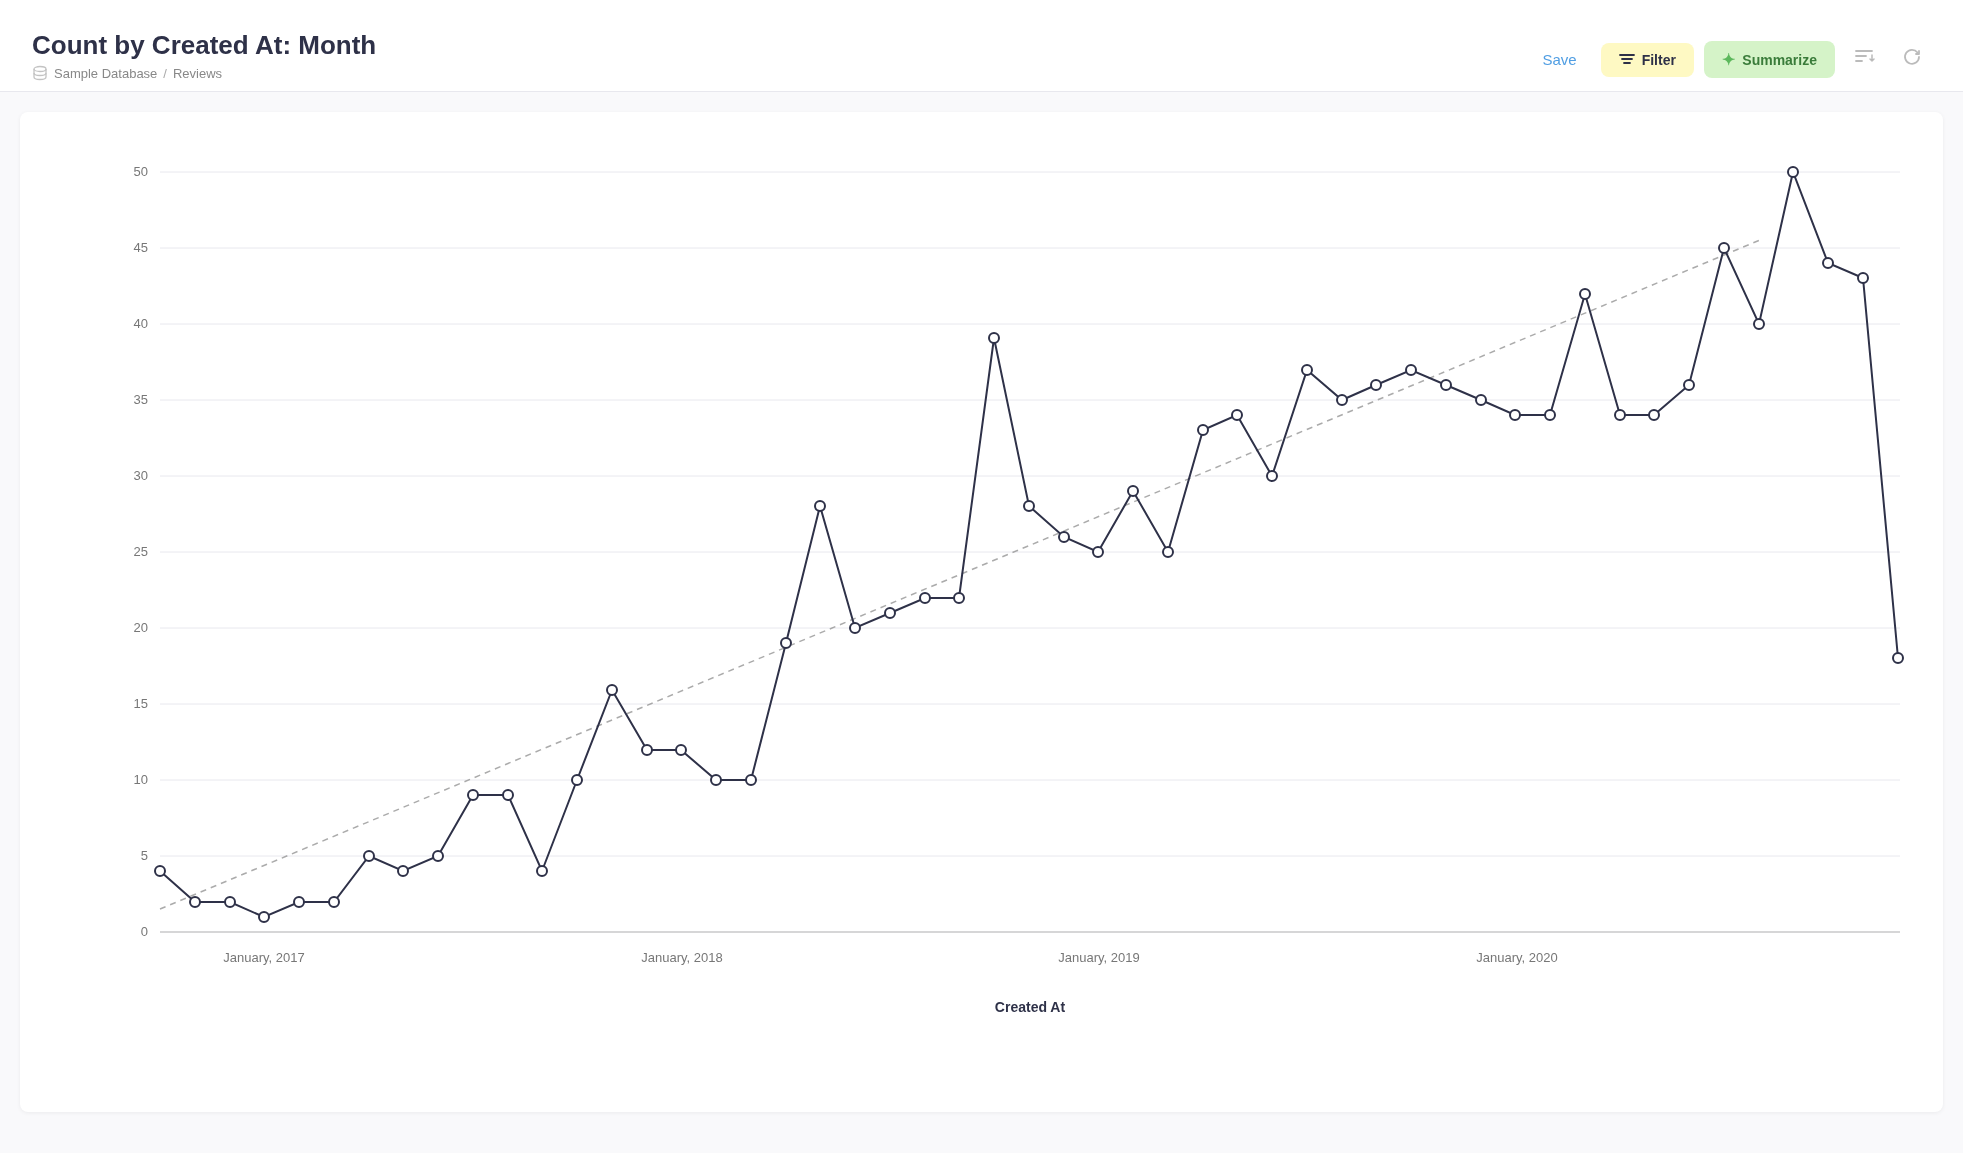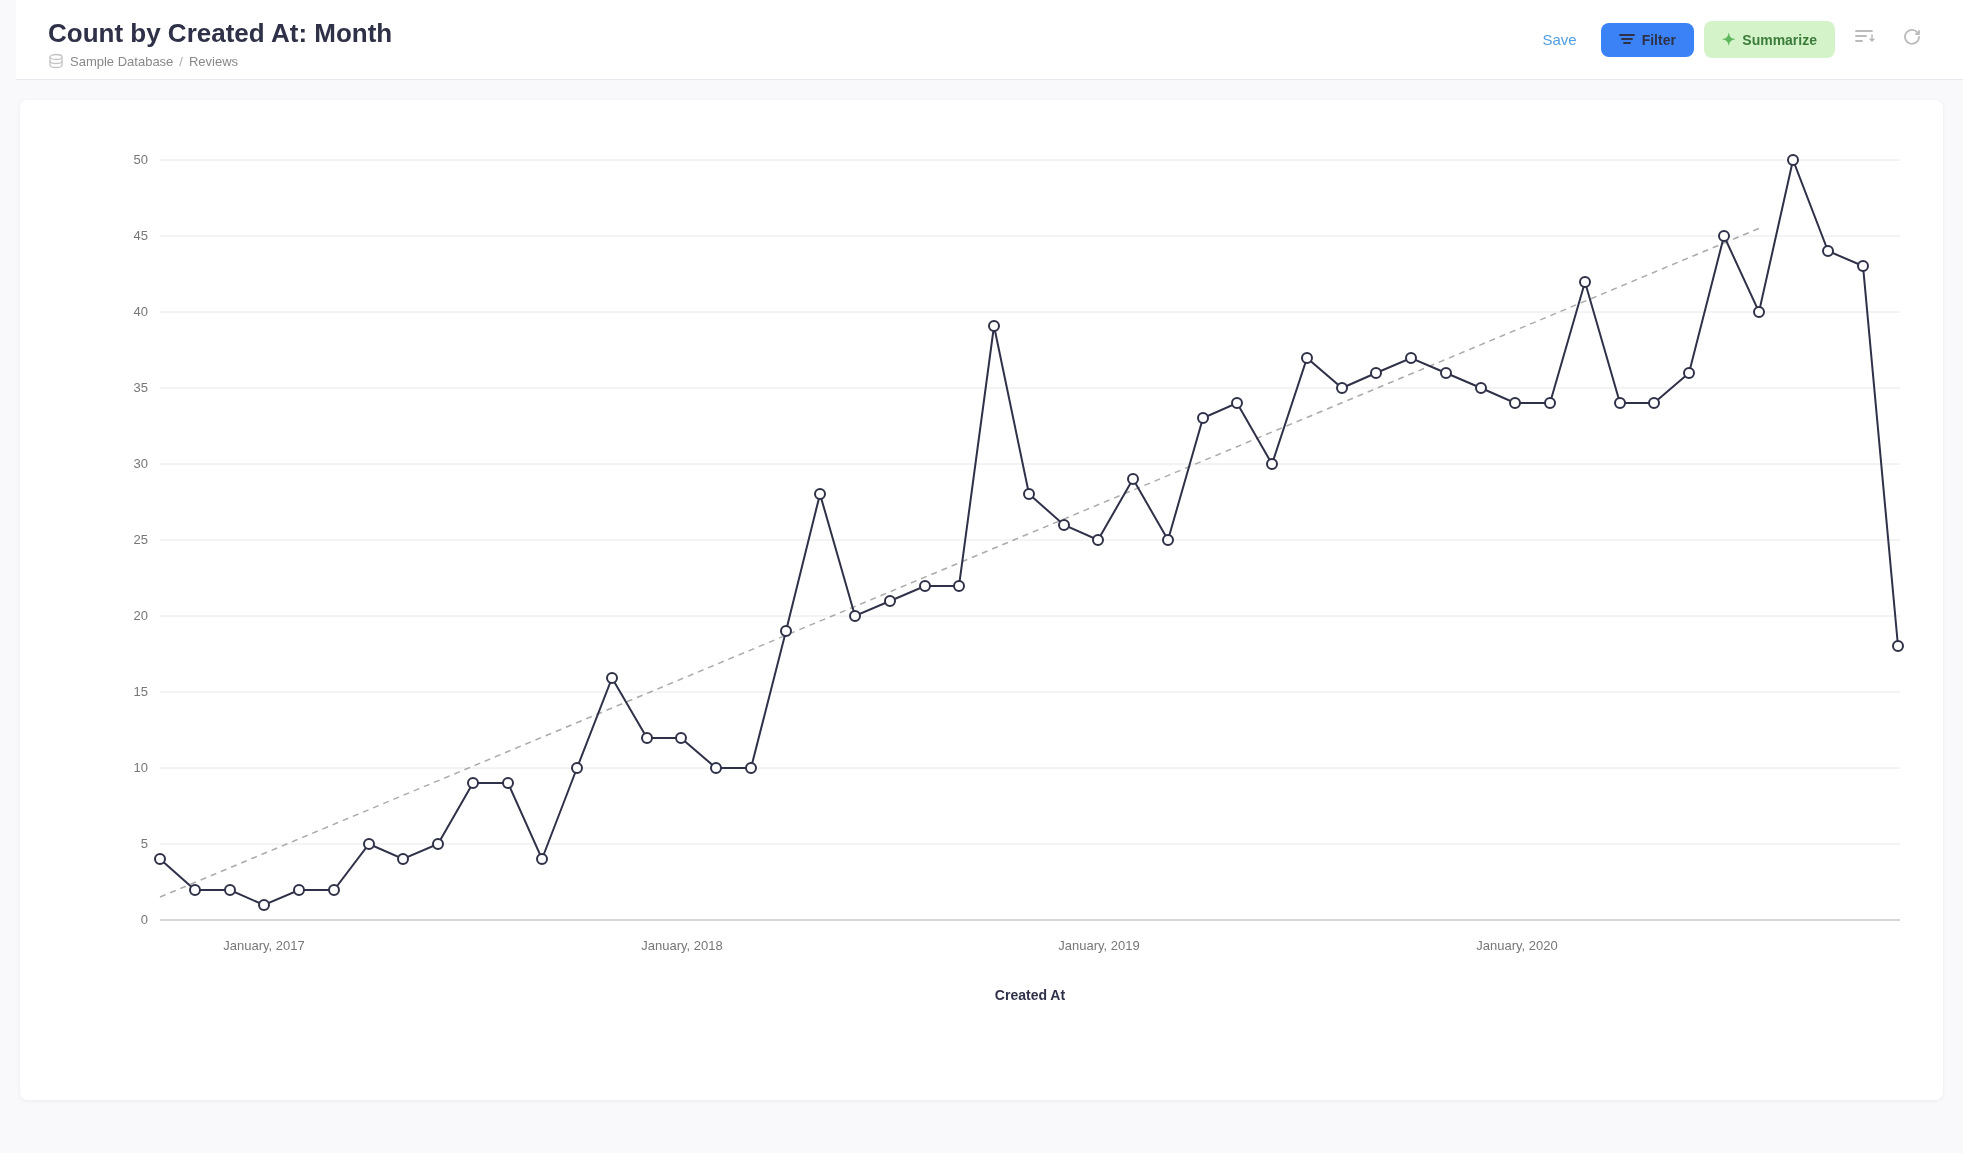--- a/index.html
+++ b/index.html
@@ -5,26 +5,25 @@
     * { box-sizing: border-box; margin: 0; padding: 0; }
     body {
       font-family: -apple-system, BlinkMacSystemFont, 'Segoe UI', sans-serif;
       background: #f9f9fb;
       color: #2e3148;
       width: 1963px;
       min-height: 1153px;
     }
     .header {
       display: flex;
-      align-items: flex-start;
+      align-items: flex-end;
       justify-content: space-between;
-      padding: 18px 32px 10px 32px;
+      padding: 30px 32px 10px 32px;
       background: #fff;
       border-bottom: 1px solid #e8e8ee;
-      margin-left: 16px;
     }
     .header-left {}
     .page-title {
       font-size: 26px;
       font-weight: 700;
       color: #2e3148;
       line-height: 1.2;
     }
     .breadcrumb {
       display: flex;
@@ -52,21 +51,21 @@
       font-size: 15px;
       font-weight: 400;
       cursor: pointer;
       padding: 8px 14px;
       border-radius: 6px;
     }
     .btn-filter {
       display: flex;
       align-items: center;
       gap: 7px;
-      background: #3b82f6;
+      background: #fef9c3;
       border: none;
       color: #2e3148;
       font-size: 14px;
       font-weight: 600;
       padding: 9px 18px;
       border-radius: 8px;
       cursor: pointer;
     }
     .btn-summarize {
       display: flex;

